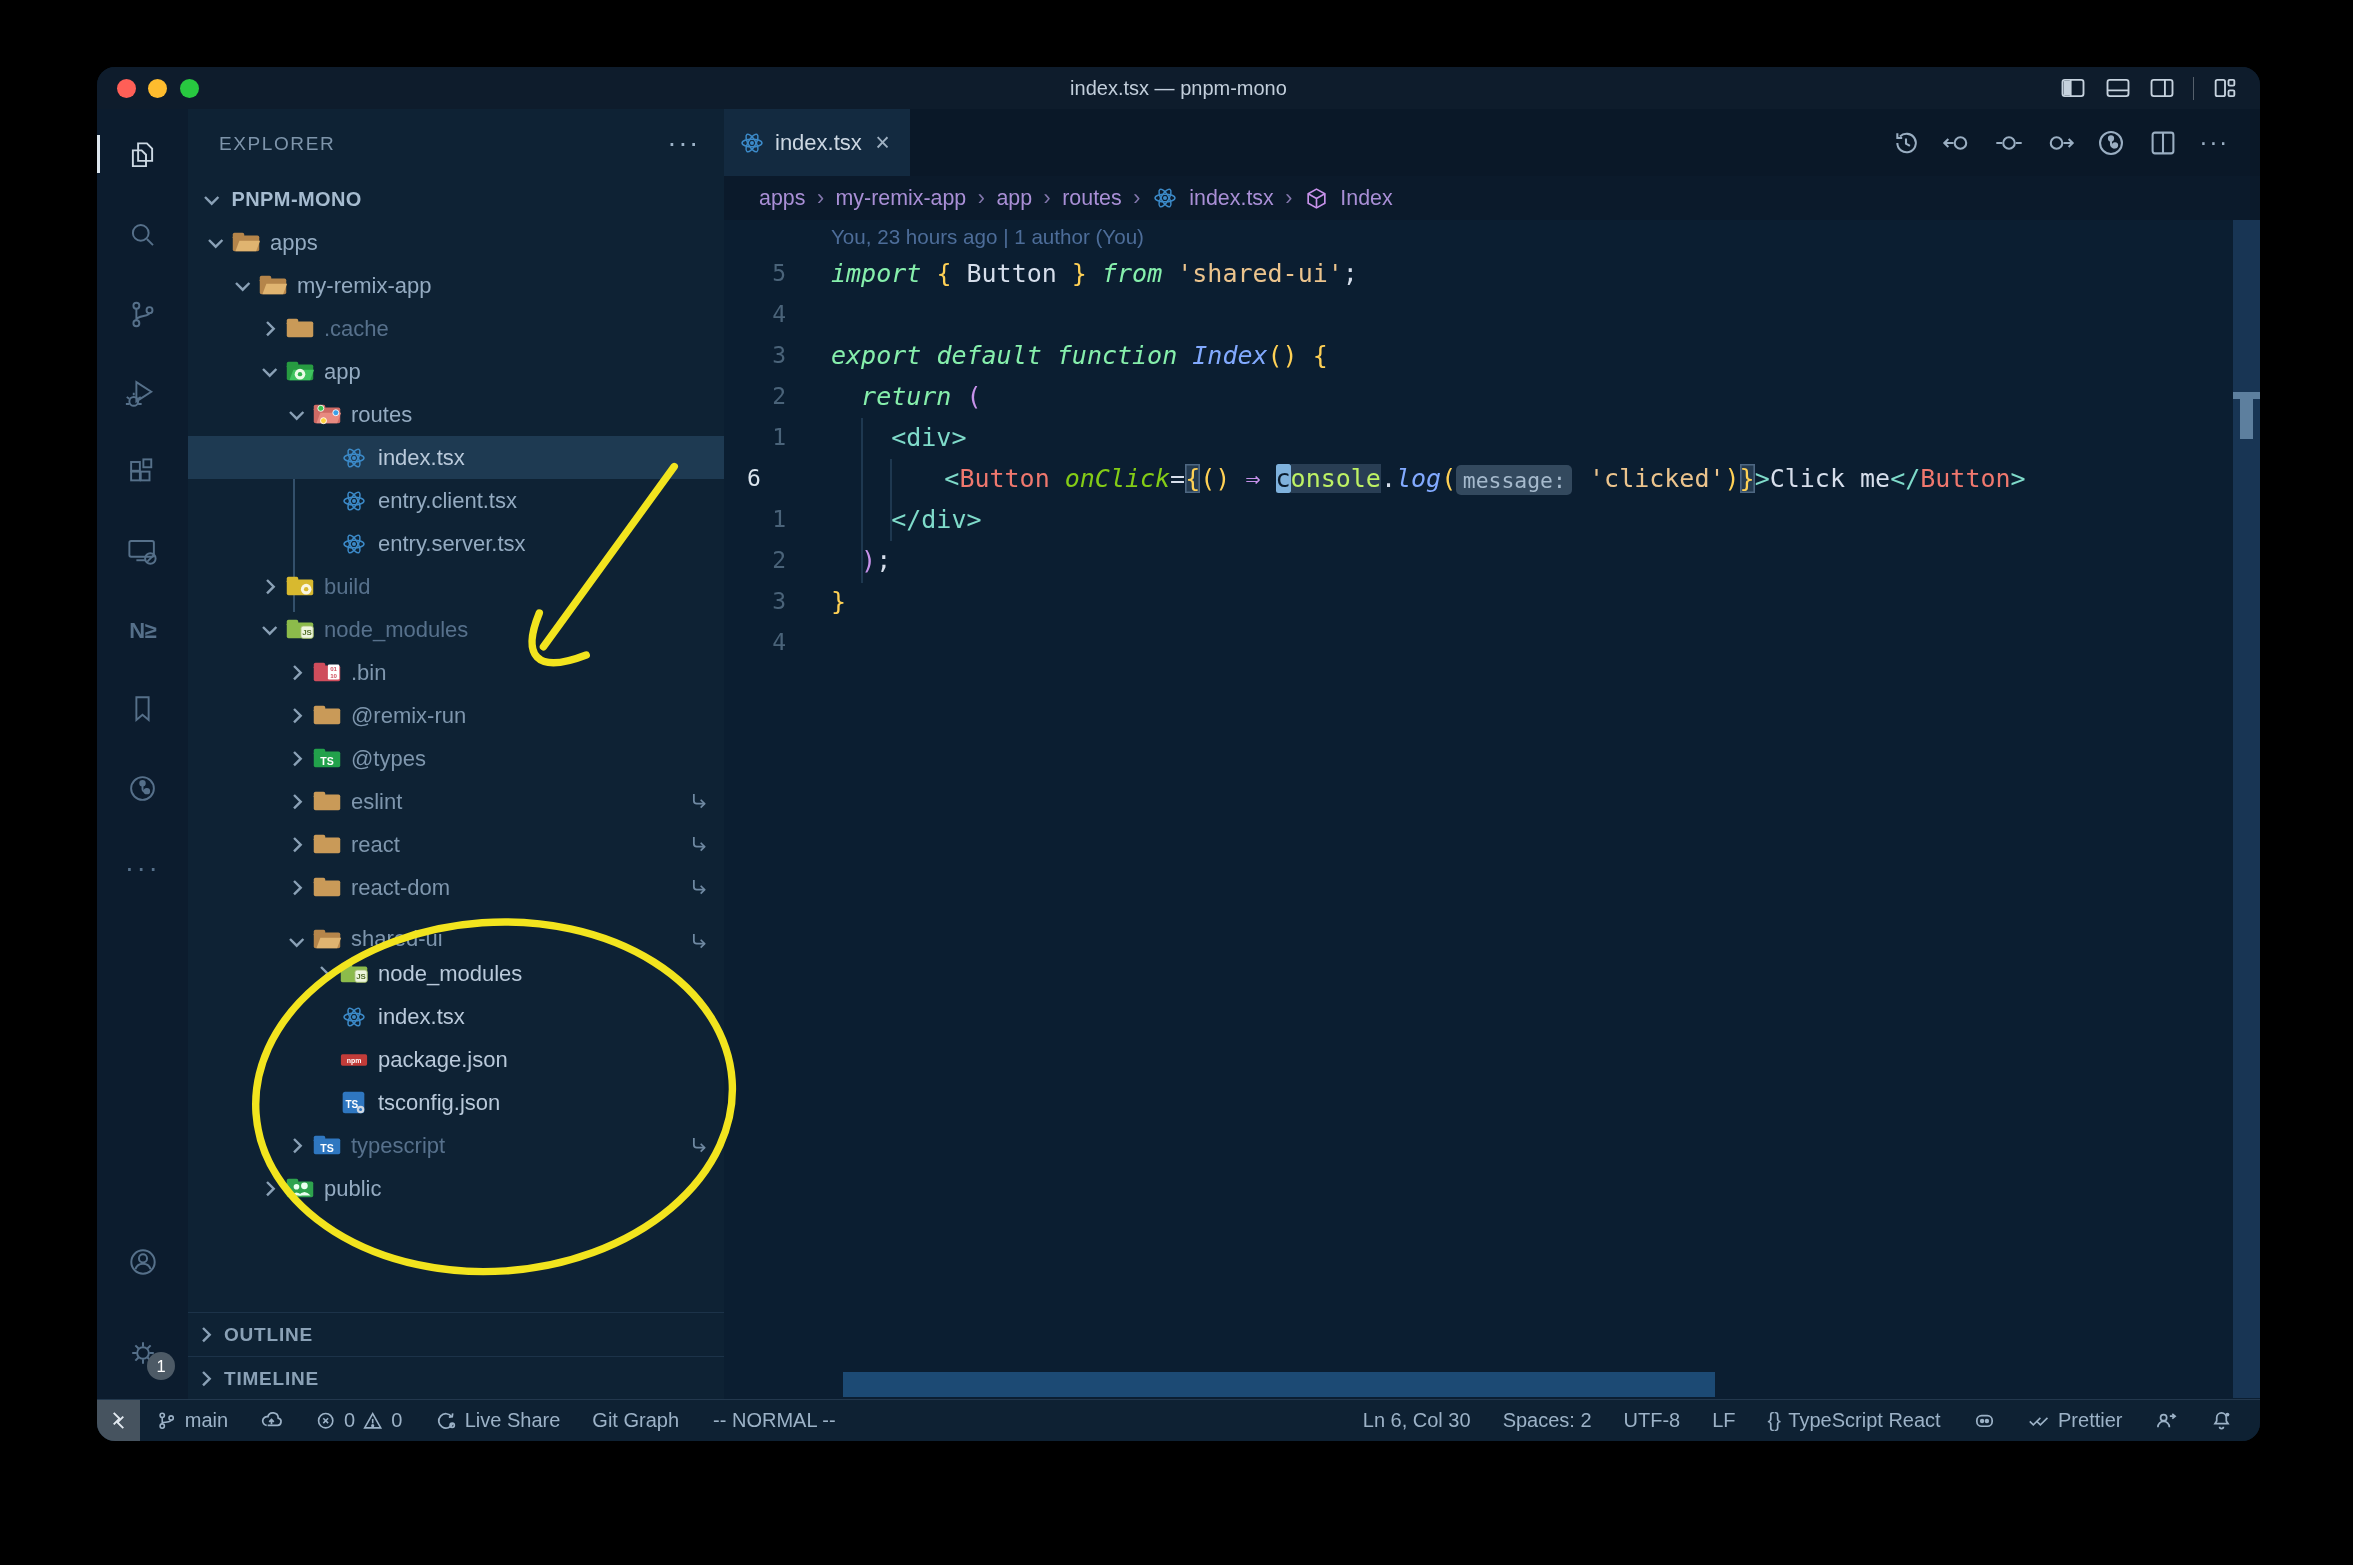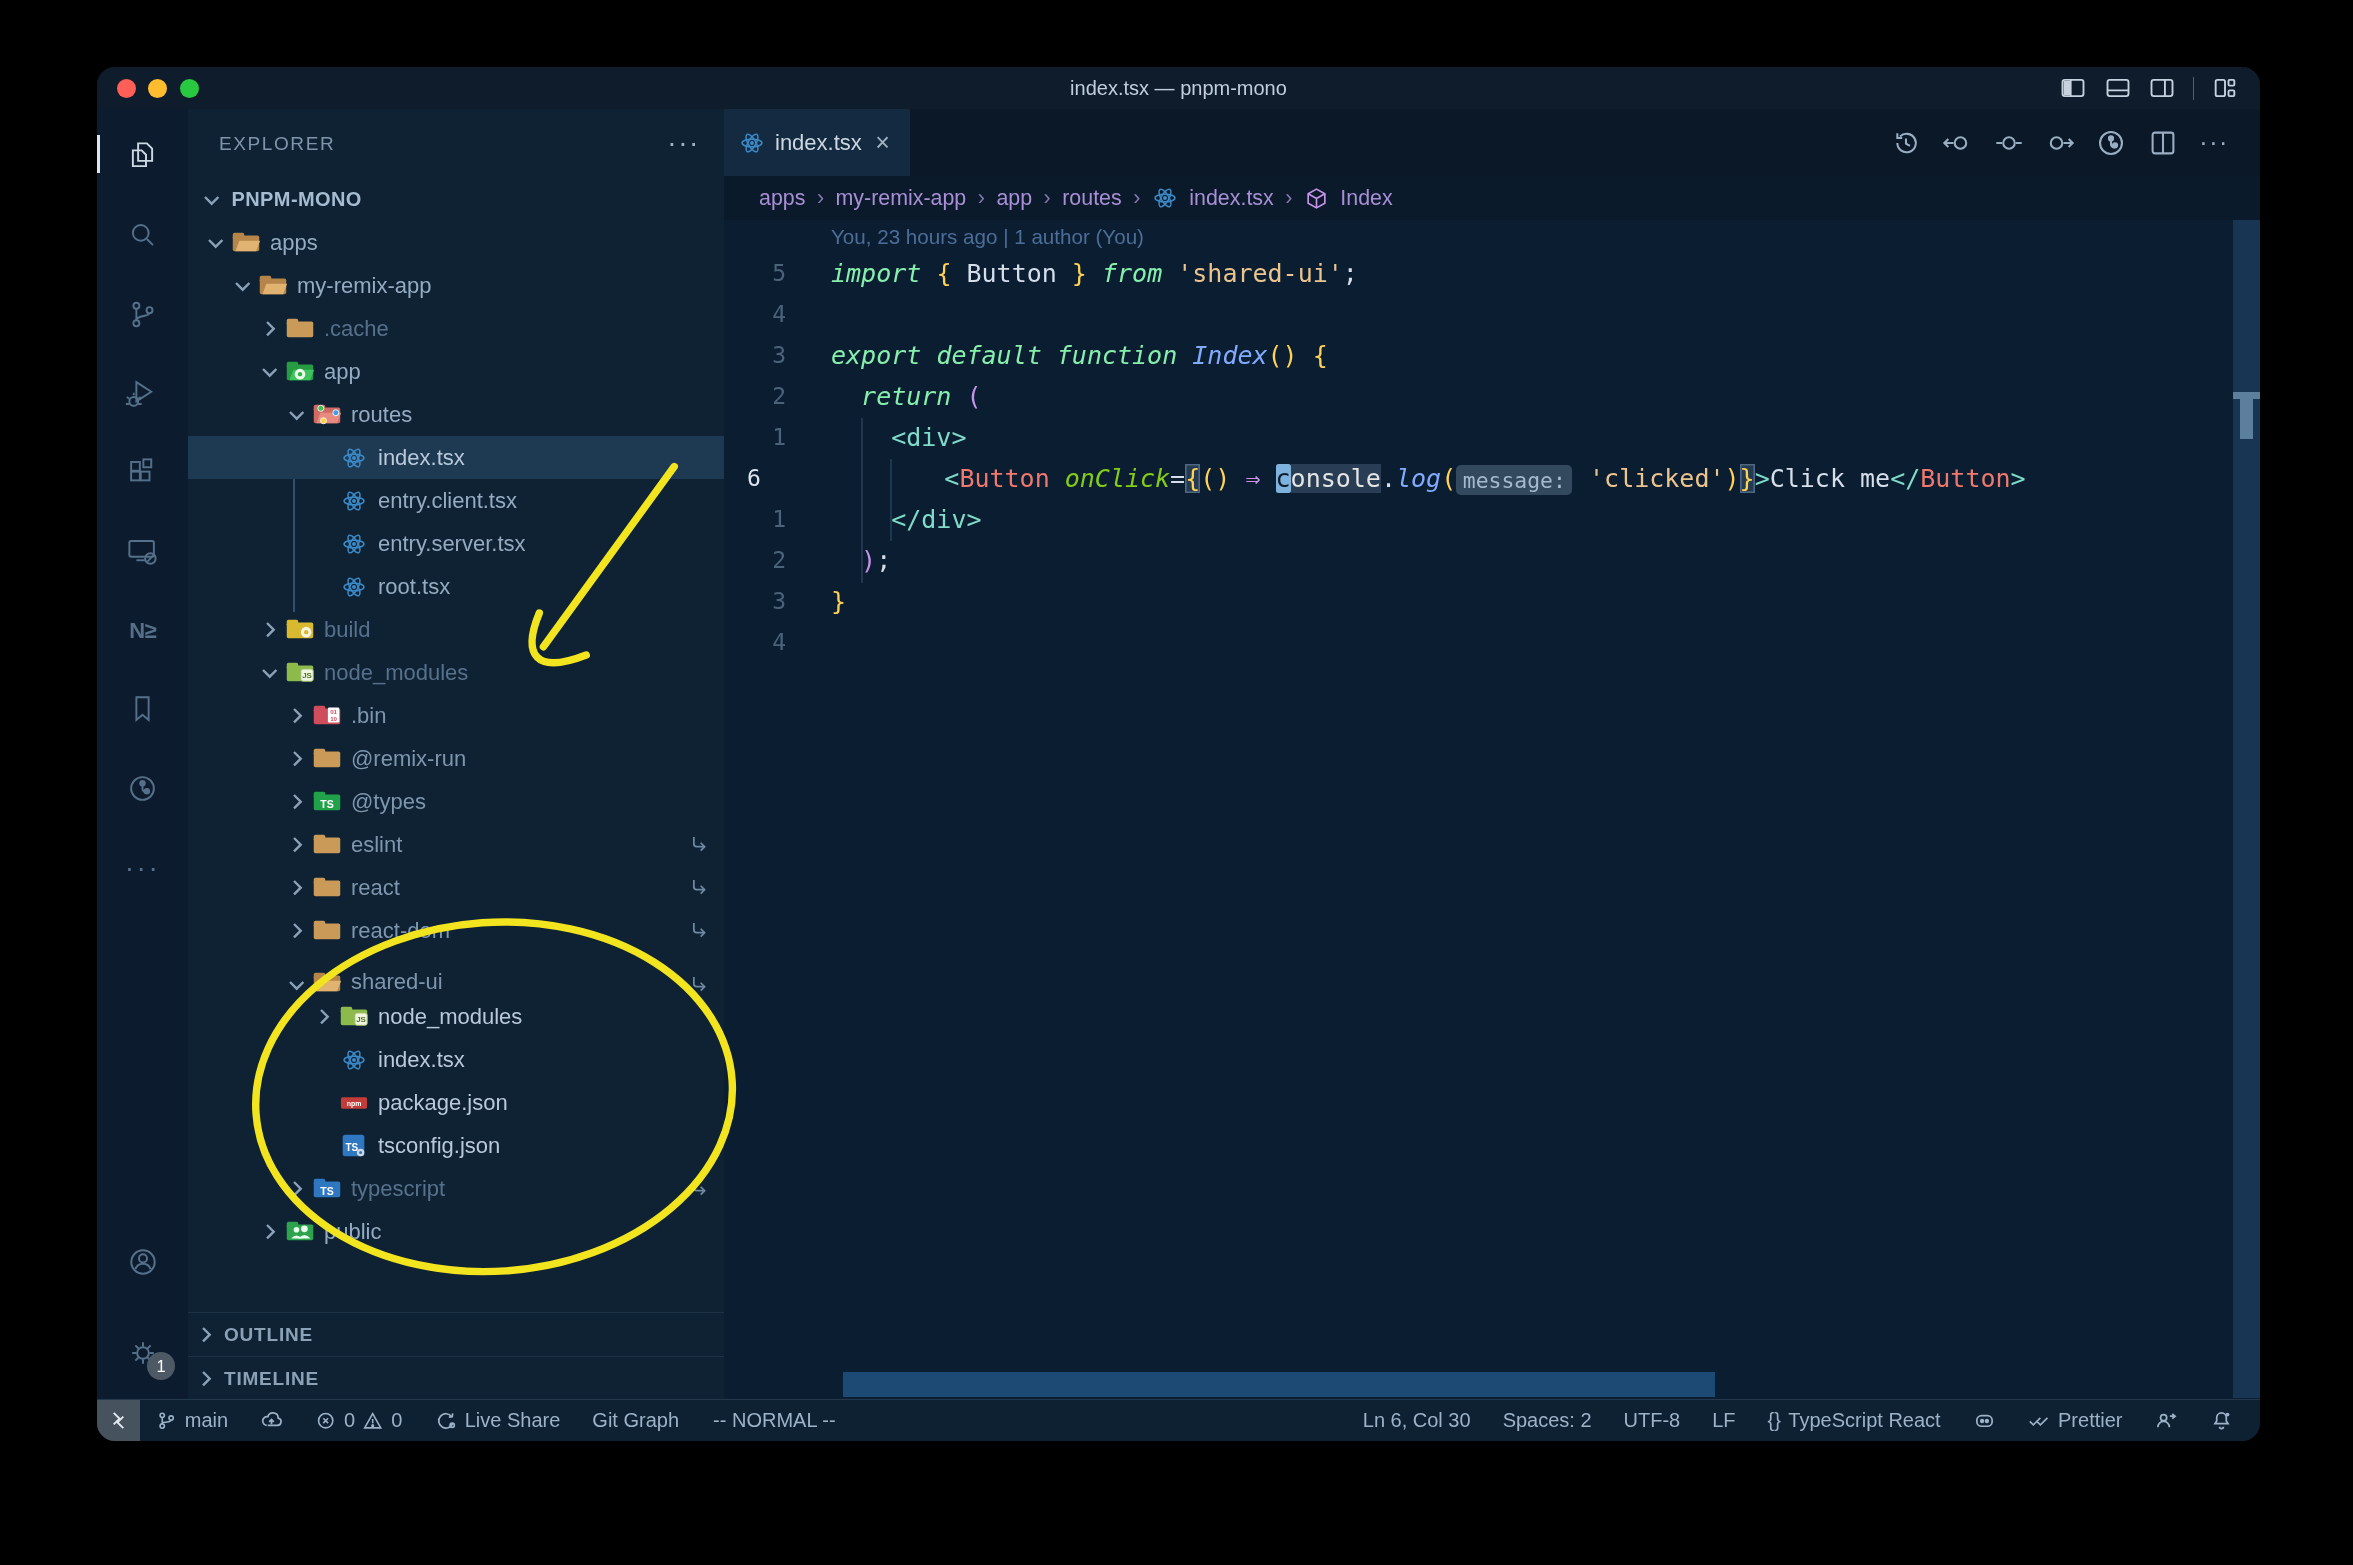--- a/index.html
+++ b/index.html
@@ -66,21 +66,21 @@
   .t-fn{color:#82aaff;font-style:italic}
   .t-attr{color:#84cc16;font-style:italic}
   .t-brY{color:#ffd155}
   .t-brP{color:#c792ea}
   .t-tag{color:#7fdbca}
   .t-comp{color:#f0786e}
   .t-str{color:#ecc48d}
   .t-wh,.t-op{color:#d6deeb}
   .t-arrow{color:#c792ea}
   .t-cursor{background:#7fb2dd;color:#0a1c2e;border-radius:2.5px}
-  .t-word{background:rgba(130,160,190,.25);color:#e5e5e5}
+  .t-word{background:rgba(130,160,190,.25);color:#bef264}
   .t-brYbox{color:#ffd155;background:rgba(95,126,151,.3);box-shadow:0 0 0 1.6px rgba(130,160,190,.45) inset}
   .t-inlay{background:#33495e;color:#a6bacd;border-radius:5px;padding:2.5px 6.6px;font-size:21.4px;margin-right:1.6px}
   .guide{position:absolute;width:1.6px;background:#1e3850}
   .g1{left:137px;top:198px;height:165px}
   .g2{left:166px;top:239px;height:82px}
   .vsb{position:absolute;right:0;top:111px;width:27px;bottom:1.6px;background:rgba(55,110,165,.3)}
   .vsbT{position:absolute;right:0;top:283px;width:27px;height:6.6px;background:#5d7f9e}
   .vsbT2{position:absolute;right:7.4px;top:290px;width:13px;height:40px;background:#5d7f9e}
   .hsb{position:absolute;left:119px;bottom:3.3px;width:872px;height:25px;background:#1c4a74}
   
@@ -350,34 +350,20 @@
               <g stroke="#3c8ac8" stroke-width="2">
                 <ellipse cx="17" cy="17" rx="13" ry="5"></ellipse>
                 <ellipse cx="17" cy="17" rx="13" ry="5" transform="rotate(60 17 17)"></ellipse>
                 <ellipse cx="17" cy="17" rx="13" ry="5" transform="rotate(120 17 17)"></ellipse>
               </g>
               <circle cx="17" cy="17" r="2.6" fill="#3c8ac8"></circle>
             </svg>
           </span>
           <span class="lbl tone-normal">entry.server.tsx</span>
         </div>
-        <div class="trow" style="padding-left: 123px;">
-          <span class="chev"></span>
-          <span class="ficon">
-            <svg width="26" height="26" viewBox="0 0 34 34" fill="none">
-              <g stroke="#3c8ac8" stroke-width="2">
-                <ellipse cx="17" cy="17" rx="13" ry="5"></ellipse>
-                <ellipse cx="17" cy="17" rx="13" ry="5" transform="rotate(60 17 17)"></ellipse>
-                <ellipse cx="17" cy="17" rx="13" ry="5" transform="rotate(120 17 17)"></ellipse>
-              </g>
-              <circle cx="17" cy="17" r="2.6" fill="#3c8ac8"></circle>
-            </svg>
-          </span>
-          <span class="lbl tone-normal">root.tsx</span>
-        </div>
         <div class="trow" style="padding-left: 69px;">
           <span class="chev">
             <svg width="21.4" height="21.4" viewBox="0 0 16 16" fill="none" stroke="currentColor" stroke-width="1.8">
               <path d="M6 3l5 5-5 5"></path>
             </svg>
           </span>
           <span class="ficon">
             <svg width="30" height="25" viewBox="0 0 34 28">
               <rect x="2" y="3" width="13" height="7" rx="2" fill="#d8b92f"></rect>
               <rect x="2" y="6" width="30" height="18" rx="2" fill="#d8b92f"></rect>

